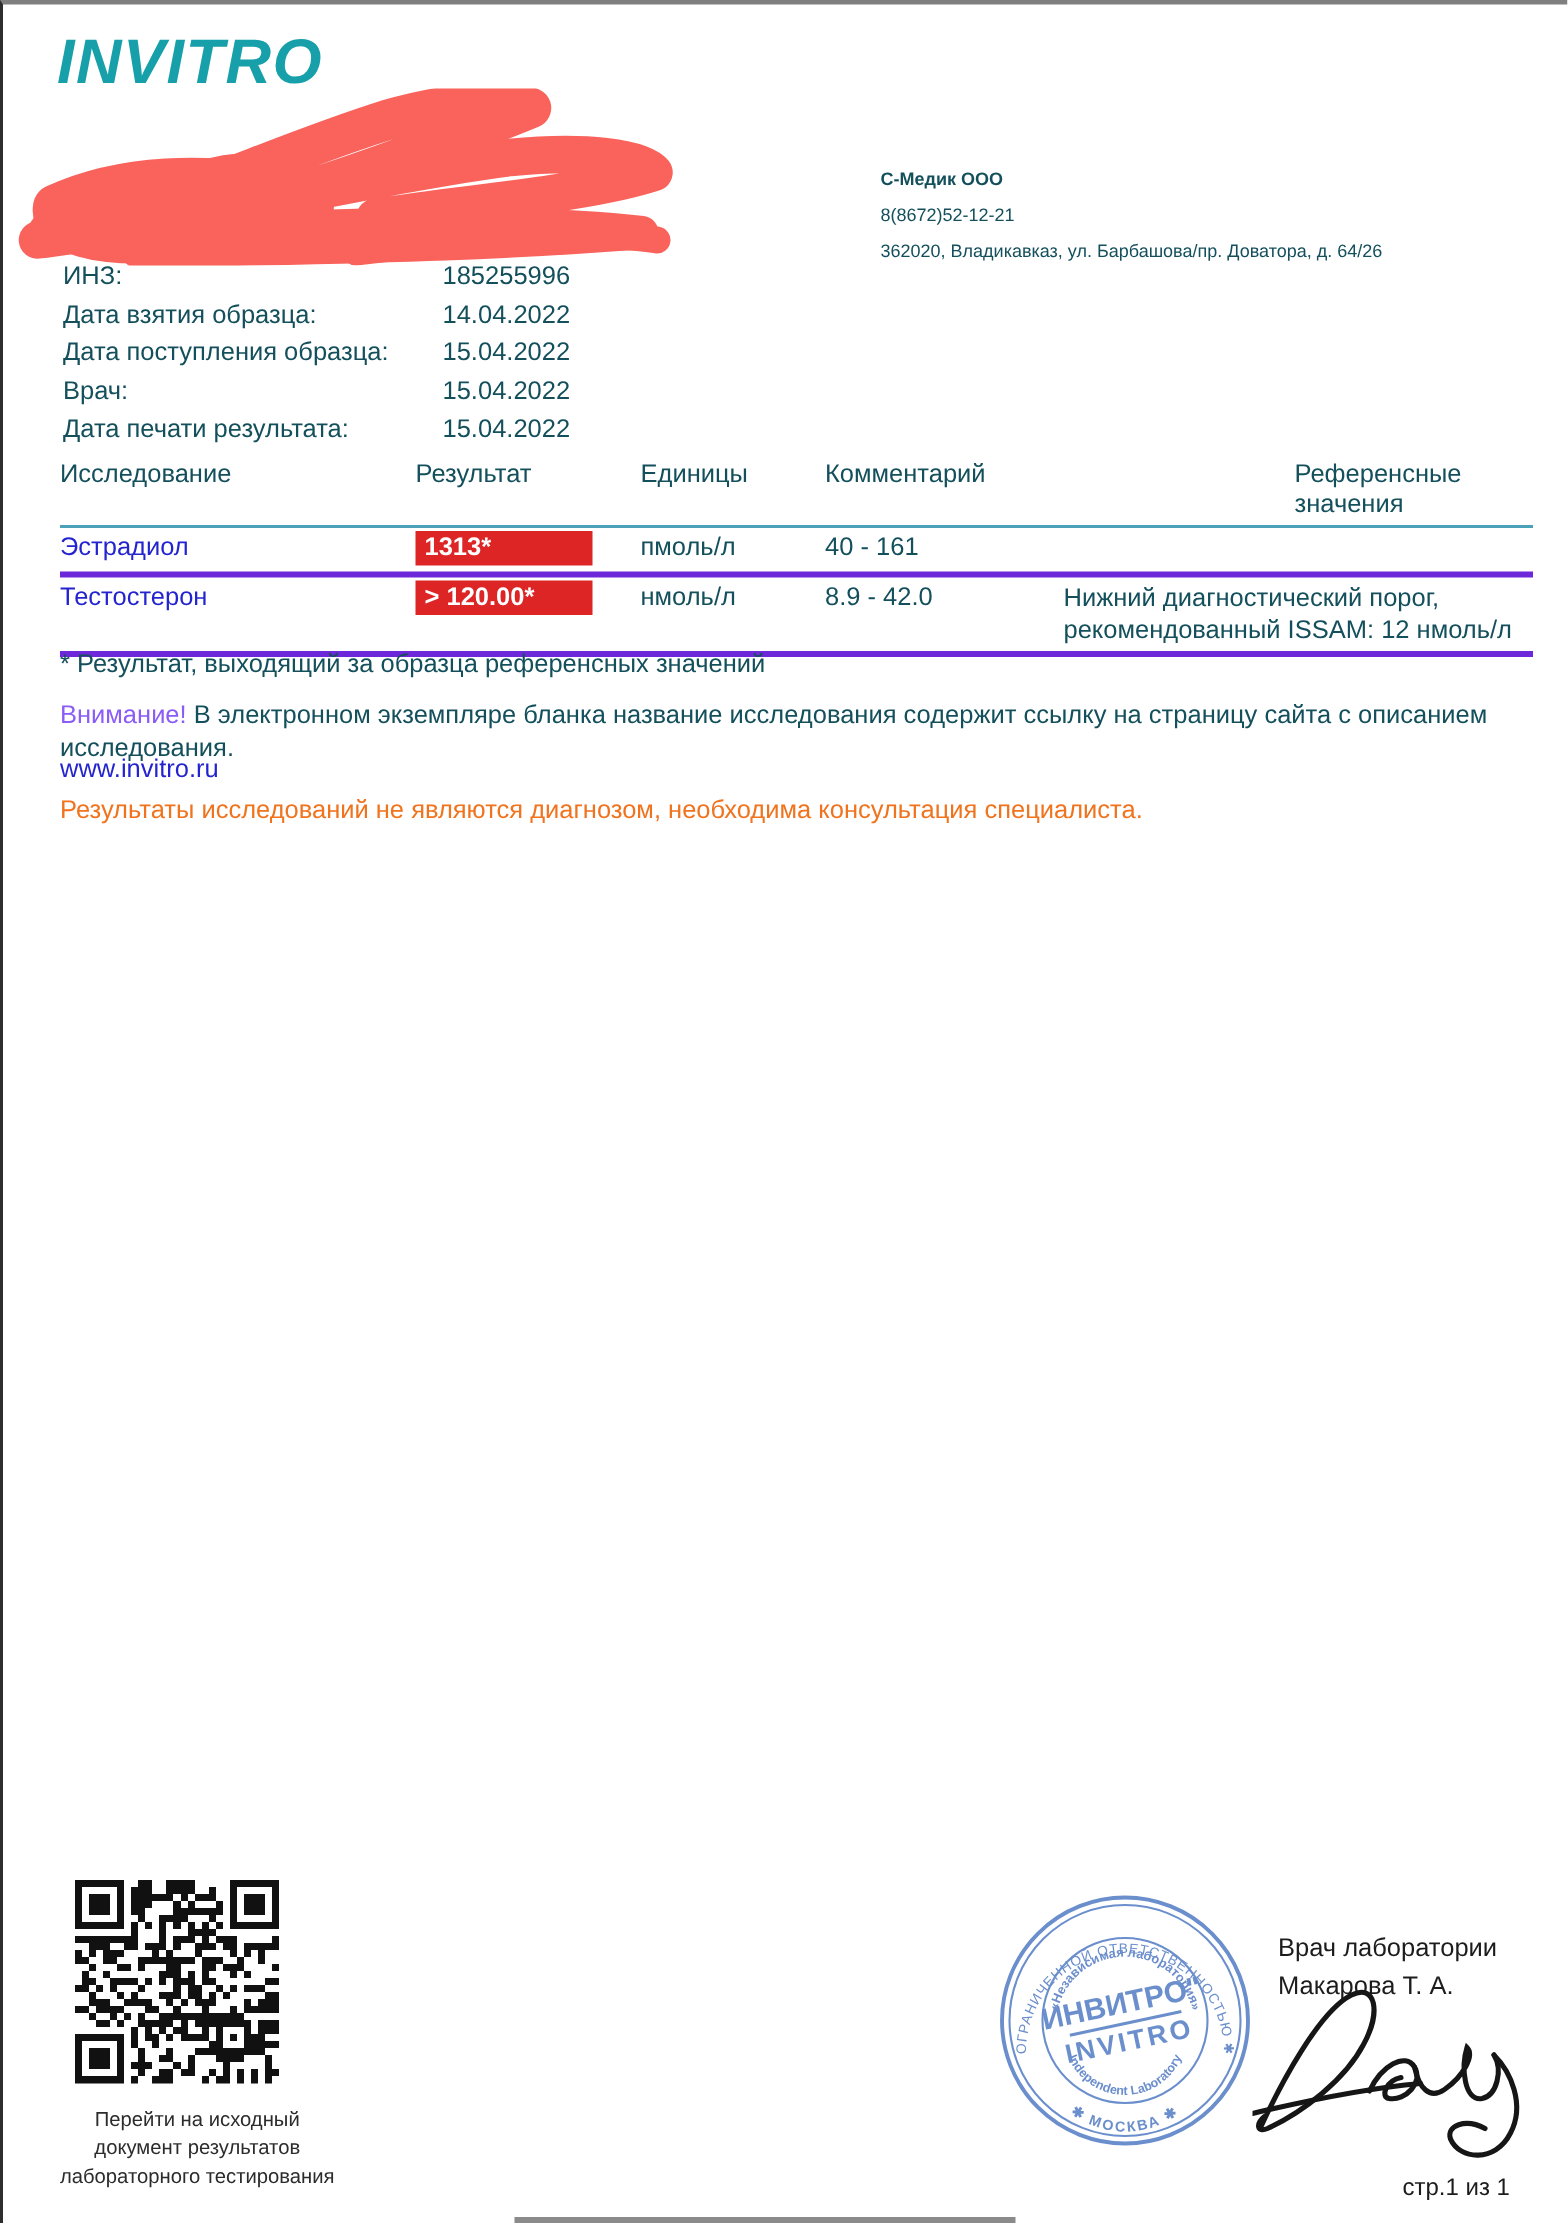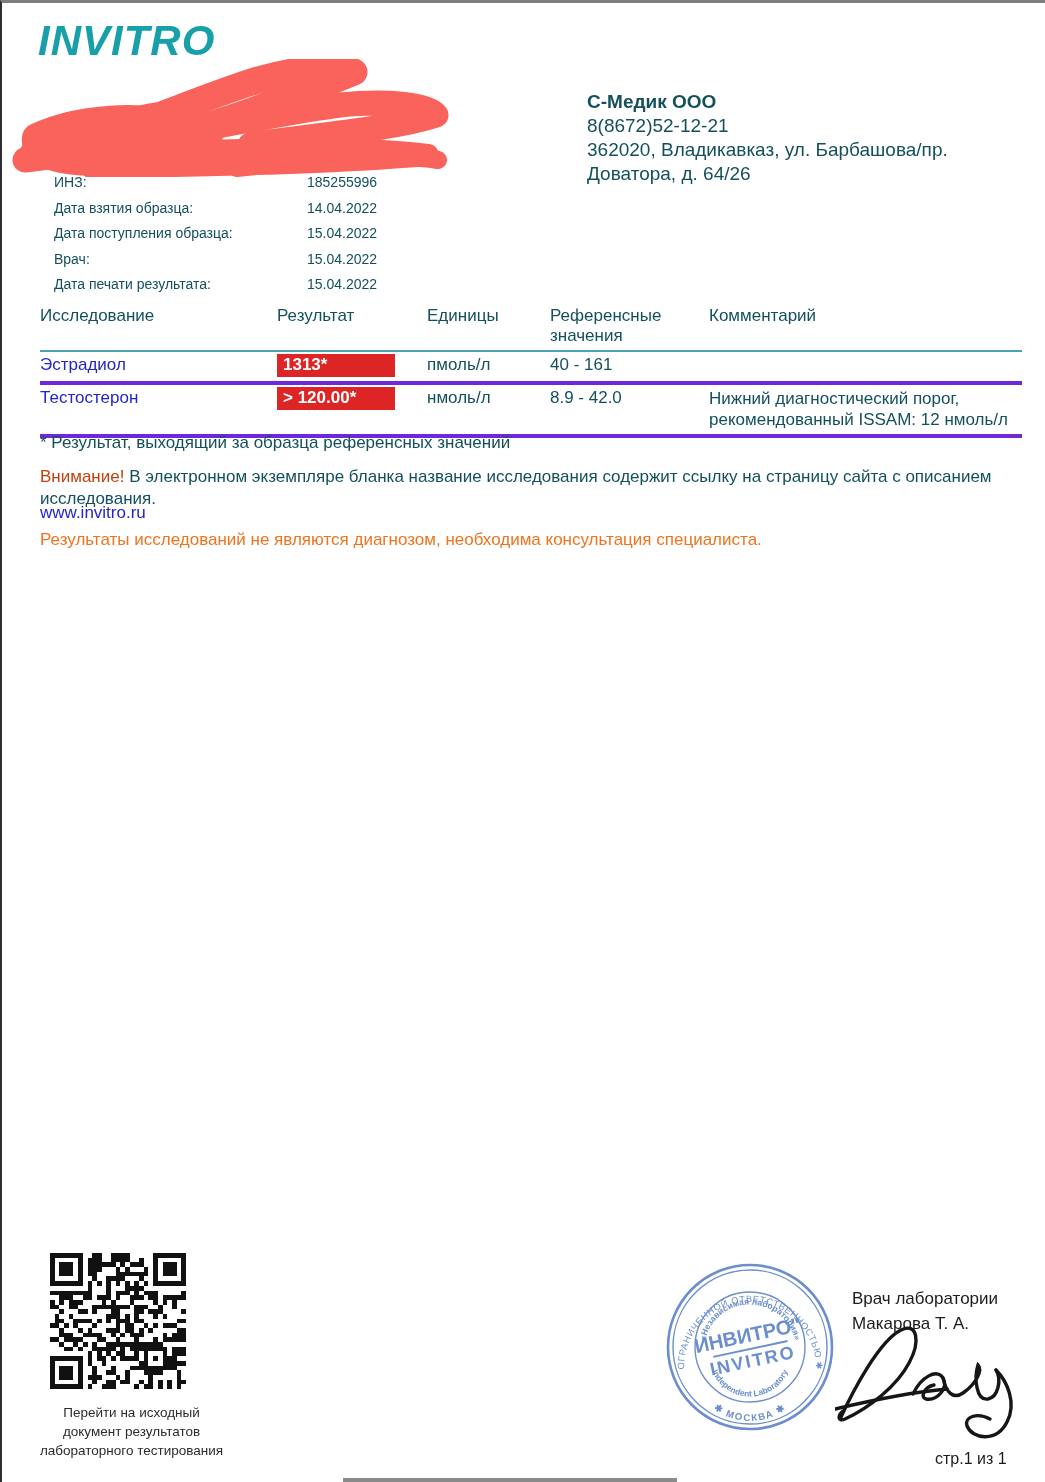--- a/index.html
+++ b/index.html
@@ -17,28 +17,28 @@
   .abs { position: absolute; }
 
   
   .logo {
     left: 36px; top: 14px;
     font-size: 42px; font-weight: bold; font-style: italic;
     letter-spacing: 1px; color: #17a0a9;
   }
 
   
-  .info-rows { left: 52px; top: 146px; width: 540px; font-size: 14px; }
+  .info-rows { left: 40px; top: 146px; width: 540px; font-size: 17px; }
   .info-row { display: flex; height: 25.4px; align-items: flex-start; }
   .info-label { width: 253px; flex: none; }
   .info-label.bold { font-weight: bold; }
   .info-value { color: #14505c; }
   .name-frag { font-weight: bold; font-size: 17px; color: #14505c; }
 
-  .clinic { left: 585px; top: 87px; width: 448px; font-size: 19px; line-height: 24px; }
+  .clinic { left: 585px; top: 104px; width: 448px; font-size: 12px; line-height: 24px; }
   .clinic-name { font-weight: bold; }
 
   
   .scribble { left: 8px; top: 56px; width: 442px; height: 118px; }
   .scribble path { stroke: #f9635b; fill: none; stroke-linecap: round; stroke-linejoin: round; }
 
   
   .rtable { left: 38px; top: 303px; width: 982px; font-size: 17px; }
   .trow { display: flex; align-items: flex-start; }
   .c1 { width: 237px; flex: none; }
@@ -53,21 +53,21 @@
   .result-flag {
     display: inline-block; background: #dd2525; color: #ffffff;
     font-weight: bold; width: 118px; padding: 1px 18px 2px 6px;
     margin-top: -1px;
   }
   .comment-cell { line-height: 21px; }
 
   
   .footnote { left: 38px; top: 430px; font-size: 17px; }
   .warning { left: 38px; top: 463px; width: 992px; font-size: 17px; line-height: 22px; }
-  .warning .orange { color: #c2410c; }
+  .warning .orange { color: #8b5cf6; }
   .sitelink { left: 38px; top: 500px; font-size: 17px; color: #2424cf; text-decoration: none; cursor: pointer; }
   .disclaimer { left: 38px; top: 527px; font-size: 17px; color: #f0731e; }
 
   
   .qr { left: 48px; top: 1250px; width: 136px; height: 136px; }
   .qr-caption { left: 22px; top: 1400px; width: 215px; text-align: center;
     font-size: 13.5px; line-height: 19px; color: #2c2c2c; }
 
   .stamp { left: 662px; top: 1258px; width: 172px; height: 172px; opacity: .9; }
   .stamp text { fill: #5b82c7; font-family: "Liberation Sans", sans-serif; }
@@ -130,22 +130,22 @@
     <path stroke-width="24" d="M 95,79 C 112,61 142,53 162,56"></path>
     <path stroke-width="22" d="M 52,103 C 180,89 330,86 418,96 C 300,106 180,106 82,109"></path>
     <path stroke-width="18" d="M 227,109 C 310,99 398,96 428,101"></path>
   </svg>
 
   <div class="abs rtable">
     <div class="trow thead">
       <div class="tcell c1">Исследование</div>
       <div class="tcell c2">Результат</div>
       <div class="tcell c3">Единицы</div>
+      <div class="tcell c5">Комментарий</div>
       <div class="tcell c4">Референсные значения</div>
-      <div class="tcell c5">Комментарий</div>
     </div>
 
     <div class="trow tbody-row">
       <div class="tcell c1"><a class="test-link">Эстрадиол</a></div>
       <div class="tcell c2"><span class="result-flag">1313*</span></div>
       <div class="tcell c3">пмоль/л</div>
       <div class="tcell c4">40 - 161</div>
       <div class="tcell c5 comment-cell"></div>
     </div>
 

